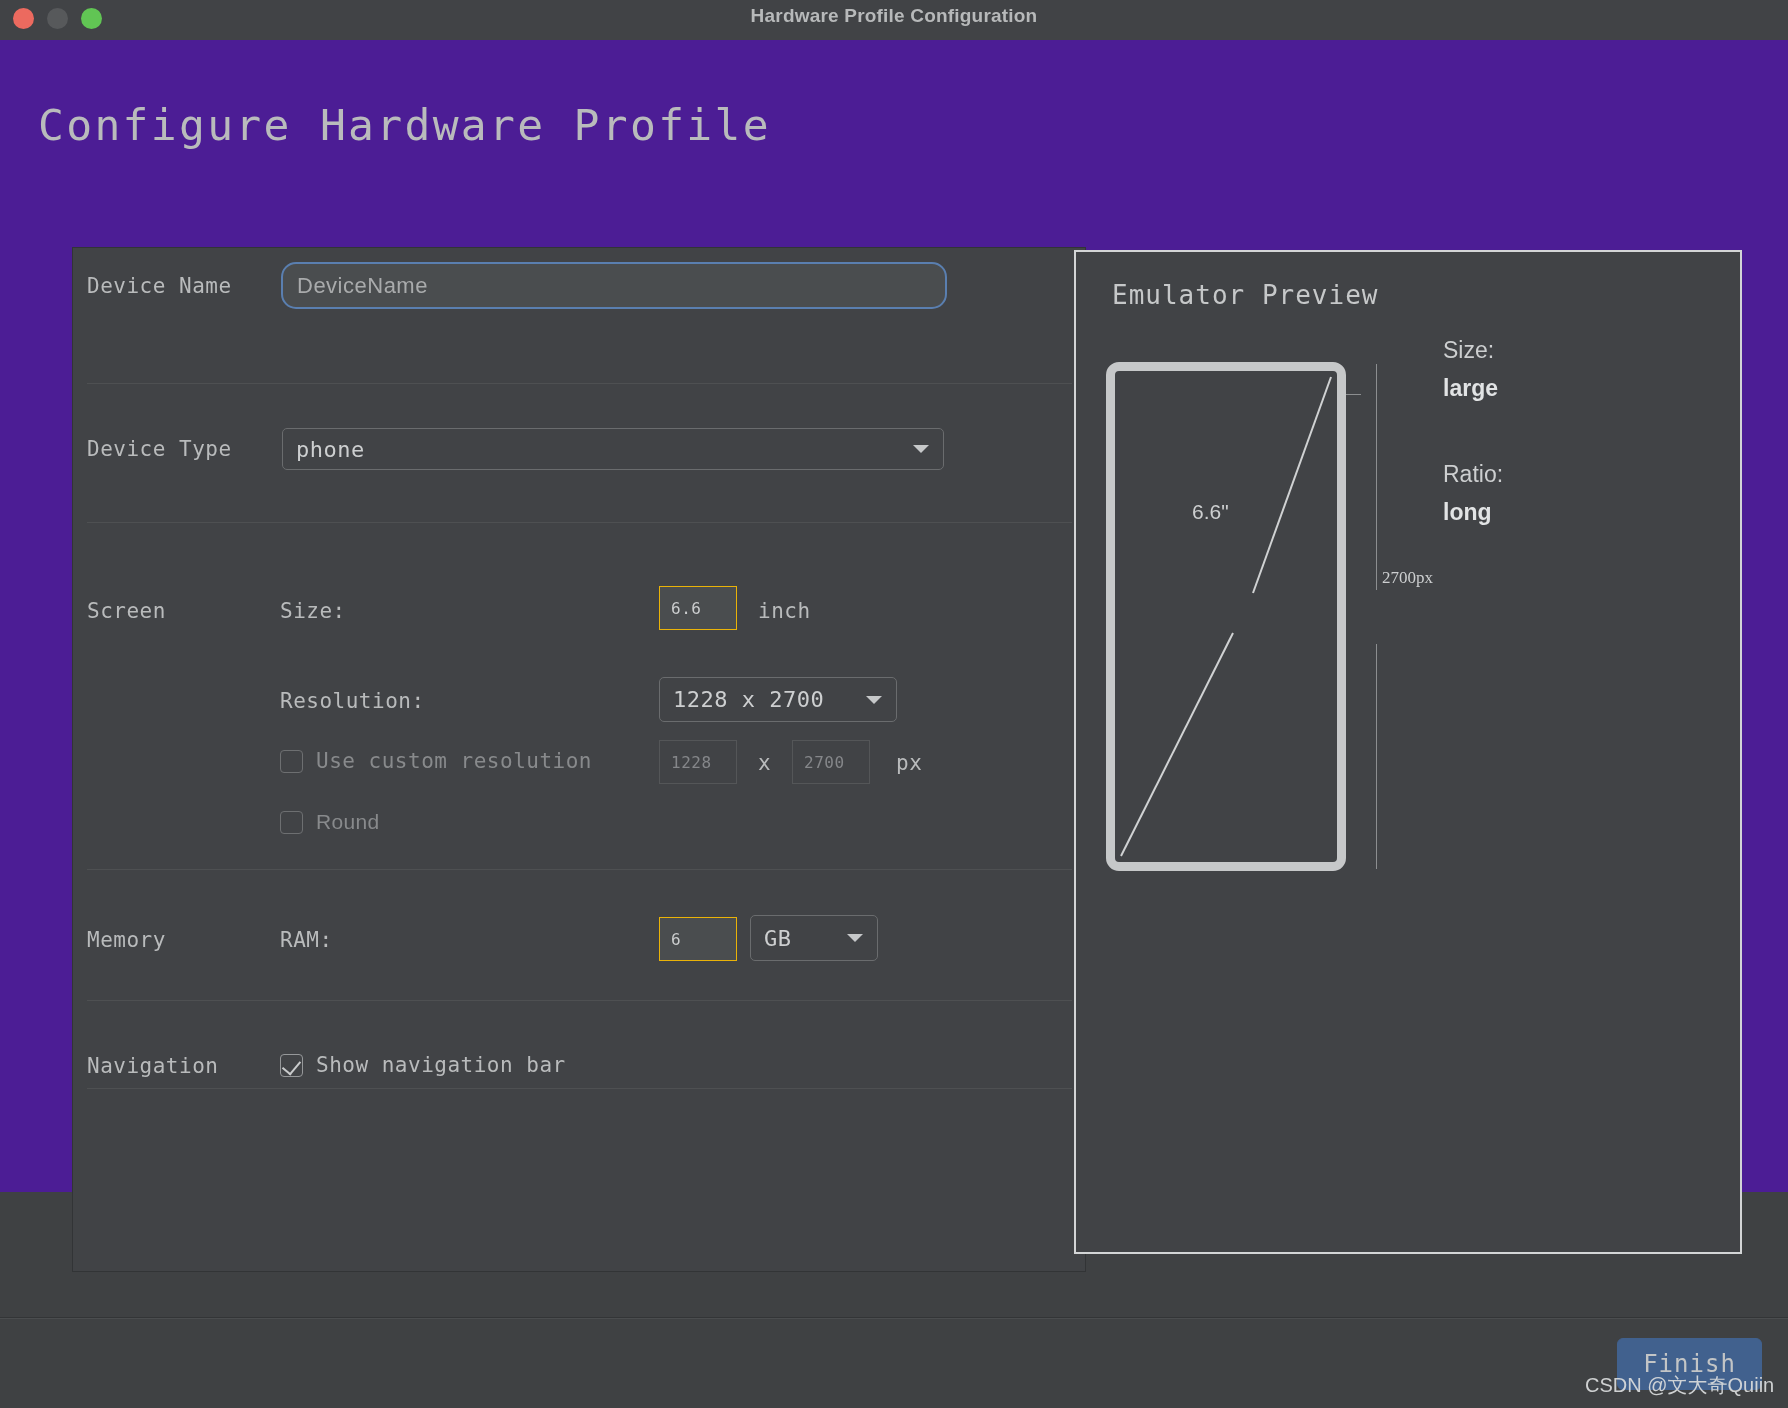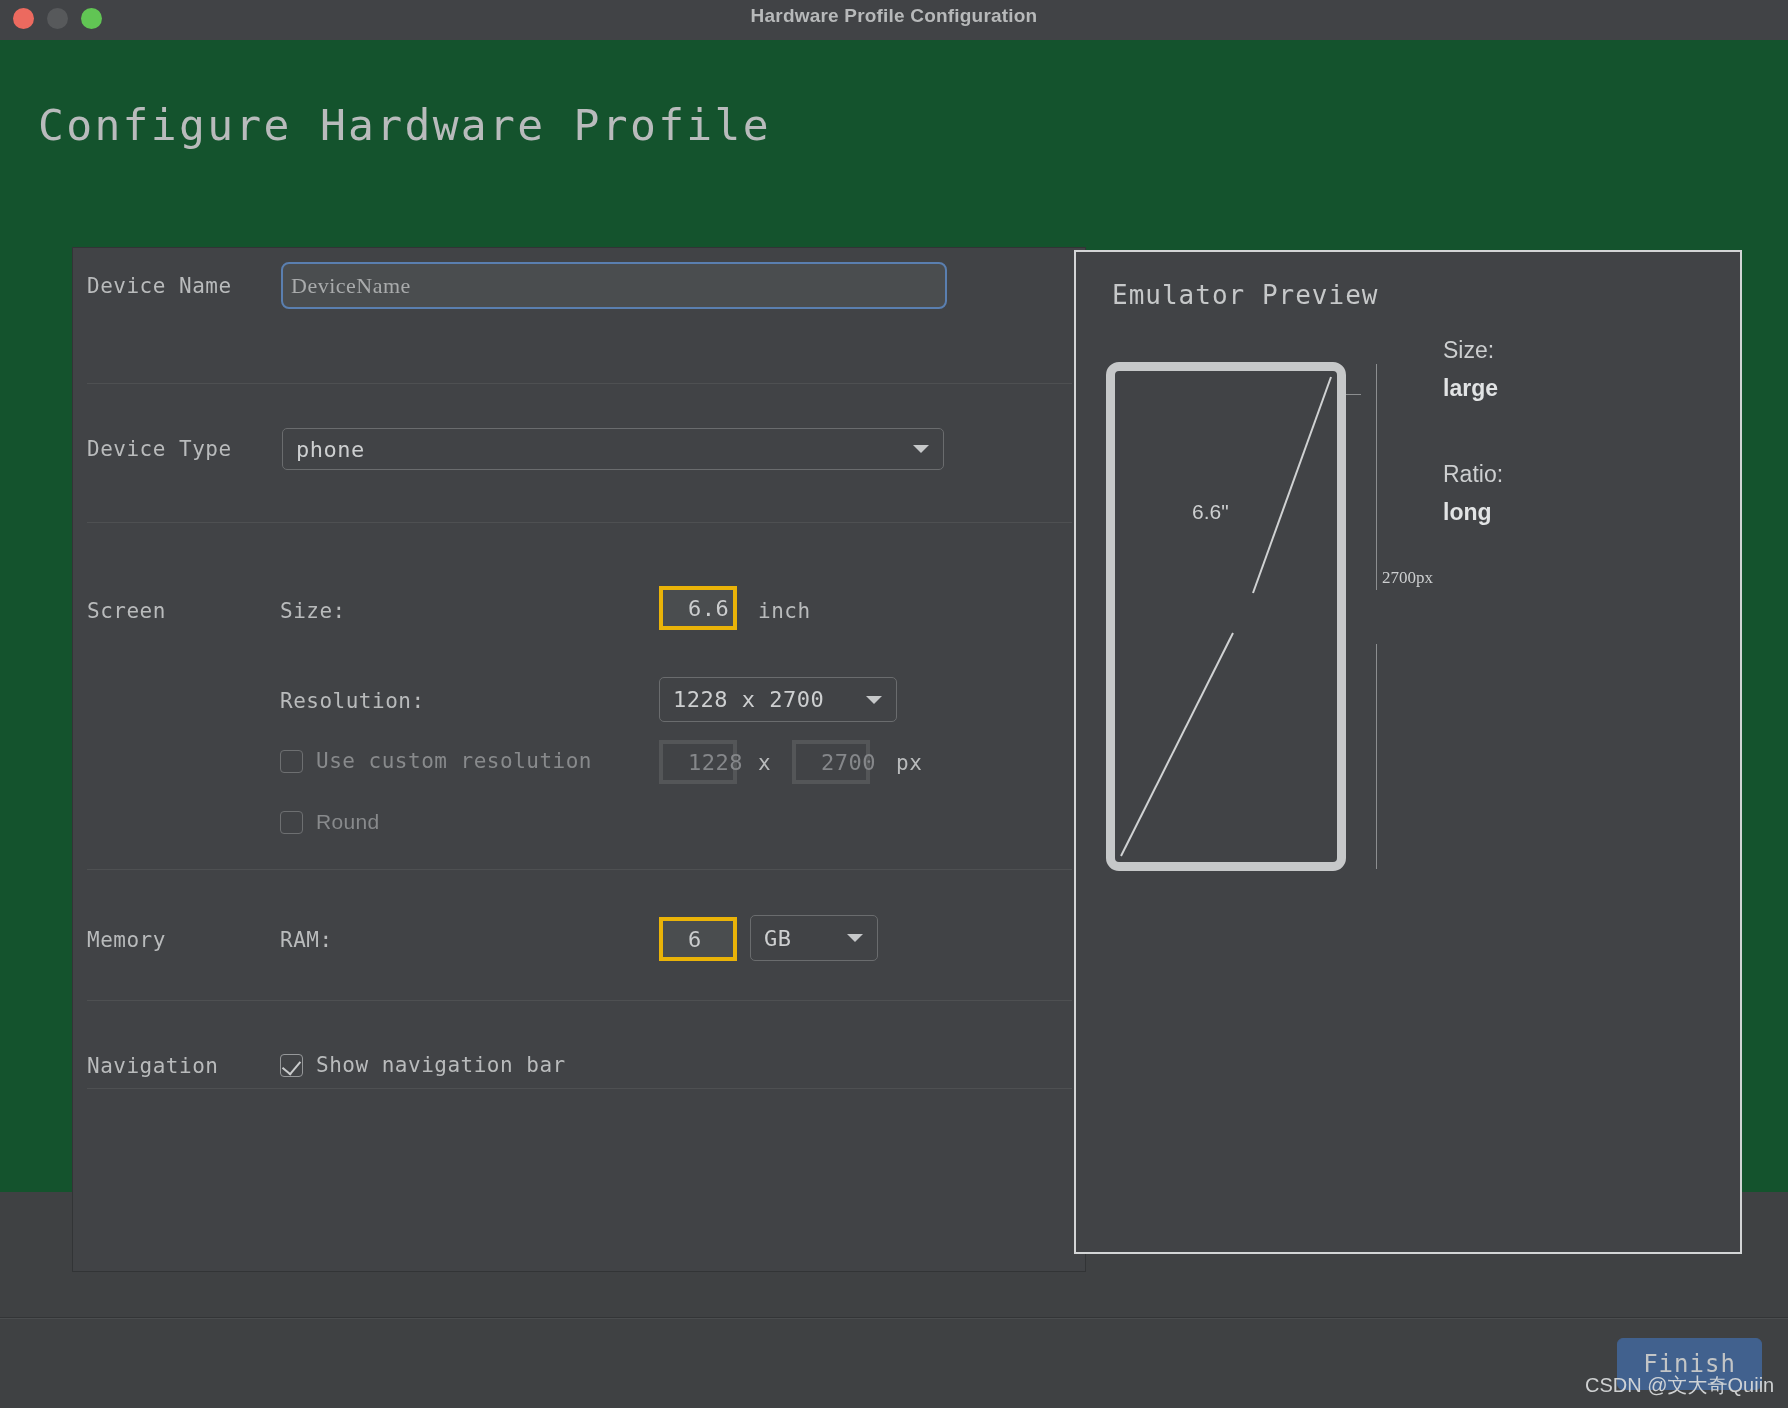--- a/index.html
+++ b/index.html
@@ -5,21 +5,21 @@
   * { box-sizing: border-box; margin: 0; padding: 0; }
   html, body {
     width: 1788px; height: 1408px;
     background: #3f4143;
     font-family: "DejaVu Sans Mono", "Liberation Mono", monospace;
     overflow: hidden;
   }
   #app {
     position: relative;
     width: 1788px; height: 1192px;
-    background: #14532d;
+    background: #4c1d95;
   }
 
   
   .titlebar {
     position: absolute; left: 0; top: 0; width: 1788px; height: 40px;
     background: #414346;
   }
   .traffic {
     position: absolute; top: 8px; left: 13px;
     display: flex; gap: 13px; align-items: center;
@@ -66,24 +66,24 @@
   .divider {
     position: absolute; left: 14px; width: 985px; height: 1px;
     background: #4e5052;
   }
 
   
   .text-input-focus {
     position: absolute;
     background: #4a4d4f;
     border: 2px solid #5a7fb0;
-    border-radius: 8px;
+    border-radius: 15px;
     display: flex; align-items: center;
-    padding-left: 8px;
-    font-family: Liberation Serif, serif;
+    padding-left: 14px;
+    font-family: Liberation Sans, sans-serif;
     font-size: 22px; color: #a9abac; letter-spacing: 0.5px;
   }
 
   
   .combo {
     position: absolute;
     background: #414346;
     border: 1px solid #6a6c6e;
     border-radius: 5px;
     display: flex; align-items: center;
@@ -96,24 +96,24 @@
     width: 0; height: 0;
     border-left: 8px solid transparent;
     border-right: 8px solid transparent;
     border-top: 8px solid #c6c8c9;
   }
 
   
   .num-input {
     position: absolute;
     background: #4a4d4f;
-    border: 4px solid #eab308;
+    border: 1px solid #eab308;
     display: flex; align-items: center;
-    padding-left: 25px;
-    font-size: 22px; color: #cbcdce; letter-spacing: 0.5px;
+    padding-left: 11px;
+    font-size: 16px; color: #cbcdce; letter-spacing: 0.5px;
   }
   .num-input.disabled {
     background: #414346;
     border-color: #545658;
     color: #85878a;
   }
 
   
   .cb-wrap {
     position: absolute; display: flex; align-items: center; gap: 13px;

